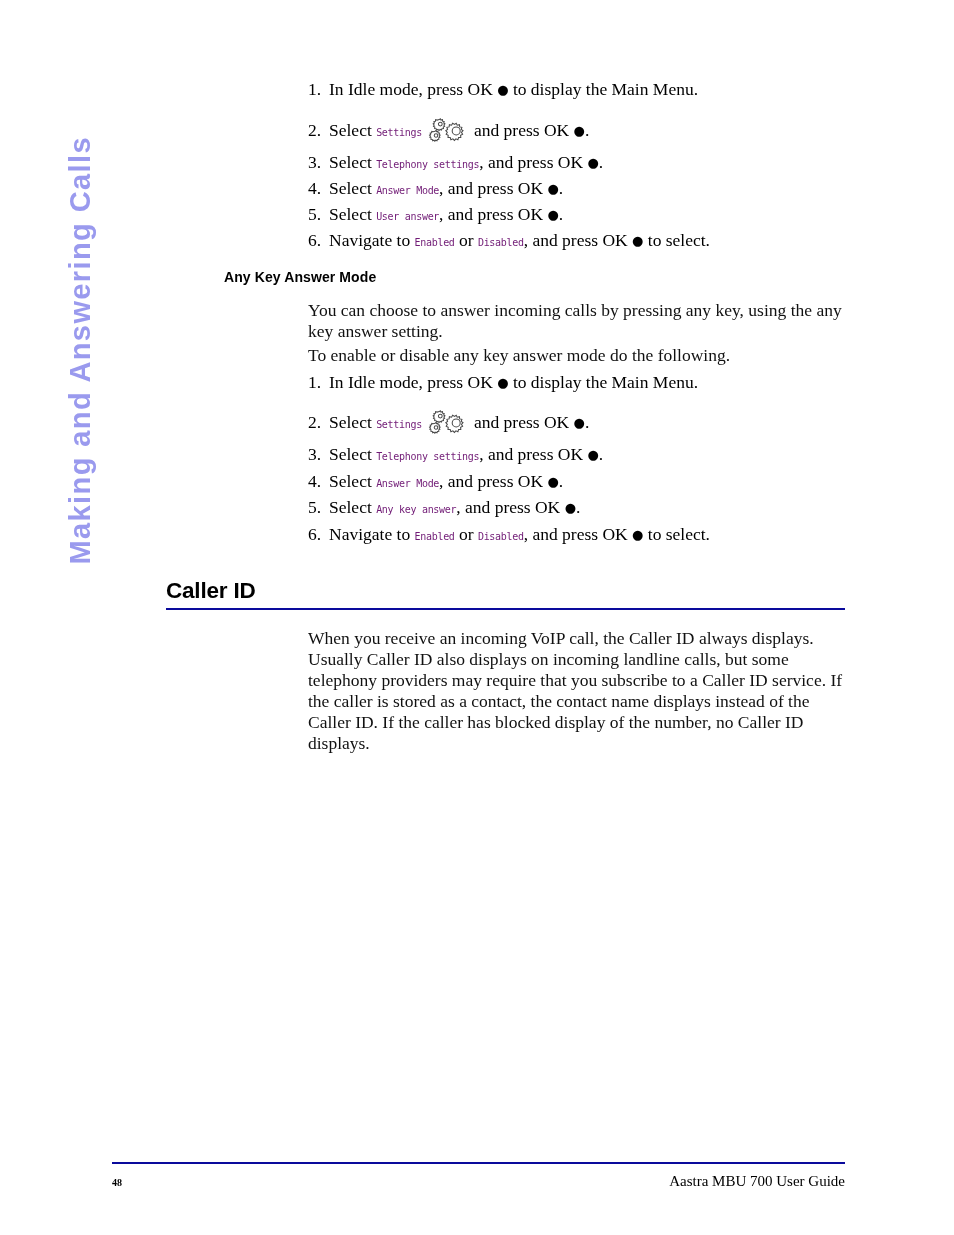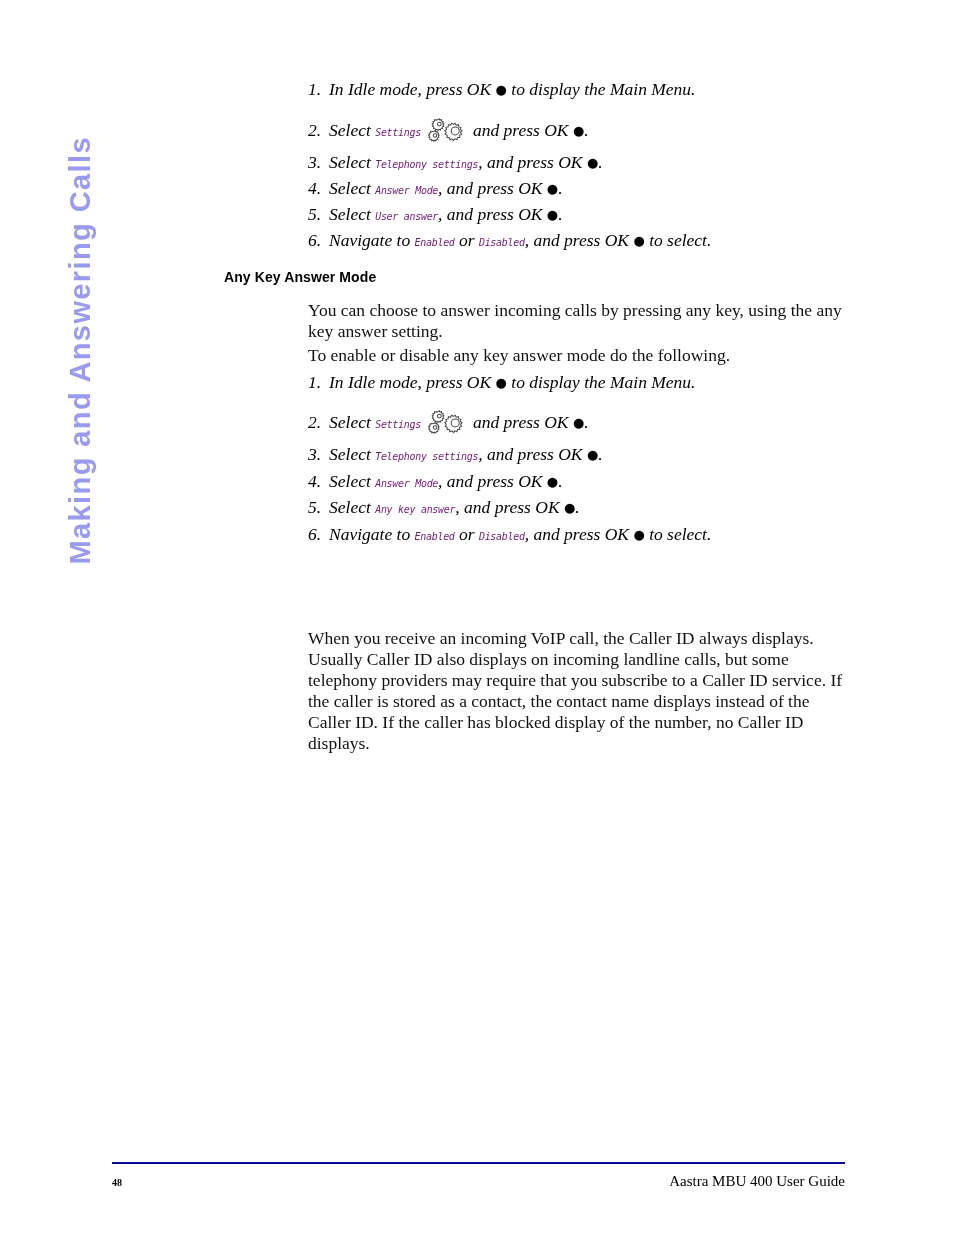--- a/index.html
+++ b/index.html
@@ -61,21 +61,20 @@
   }
 
   
   .li {
     position: absolute;
     left: 308px;
     width: 560px;
     font-size: 17.5px;
     line-height: 21px;
     white-space: nowrap;
-    font-style: italic;
   }
 
   .li .num {
     display: inline-block;
     width: 21px;
     text-align: left;
   }
 
   
   .h-sub {
@@ -249,24 +248,28 @@
   </div>
 
   <div class="li" style="top:497px;">
     <span class="num">5.</span><span>Select </span><span class="lcd">Any key answer</span><span>, and press OK </span><span class="dot">●</span><span>.</span>
   </div>
 
   <div class="li" style="top:524px;">
     <span class="num">6.</span><span>Navigate to </span><span class="lcd">Enabled</span><span> or </span><span class="lcd">Disabled</span><span>, and press OK </span><span class="dot">●</span><span> to select.</span>
   </div>
 
+  <div class="h-sec-wrap" style="top:578px;">
+    <div class="h-sec">Caller ID</div>
+    <div class="rule-blue"></div>
+  </div>
 
   <div class="body-para col-text" style="top:628px;">When you receive an incoming VoIP call, the Caller ID always displays. Usually Caller ID also displays on incoming landline calls, but some telephony providers may require that you subscribe to a Caller ID service. If the caller is stored as a contact, the contact name displays instead of the Caller ID. If the caller has blocked display of the number, no Caller ID displays.</div>
 
   <div class="footer">
     <div class="rule-blue"></div>
     <div class="footer-row">
       <span class="footer-page">48</span>
-      <span class="footer-guide">Aastra MBU 400 User Guide</span>
+      <span class="footer-guide">Aastra MBU 700 User Guide</span>
     </div>
   </div>
 
 </div>
 
 </body></html>

